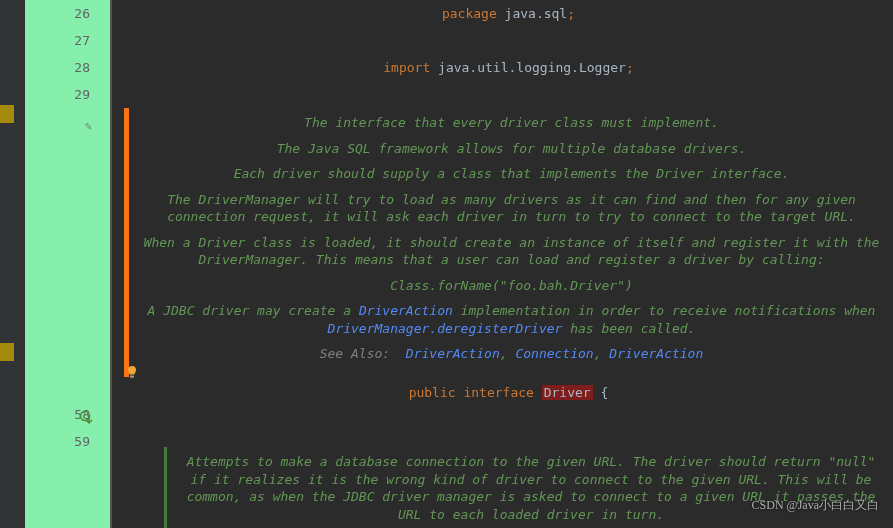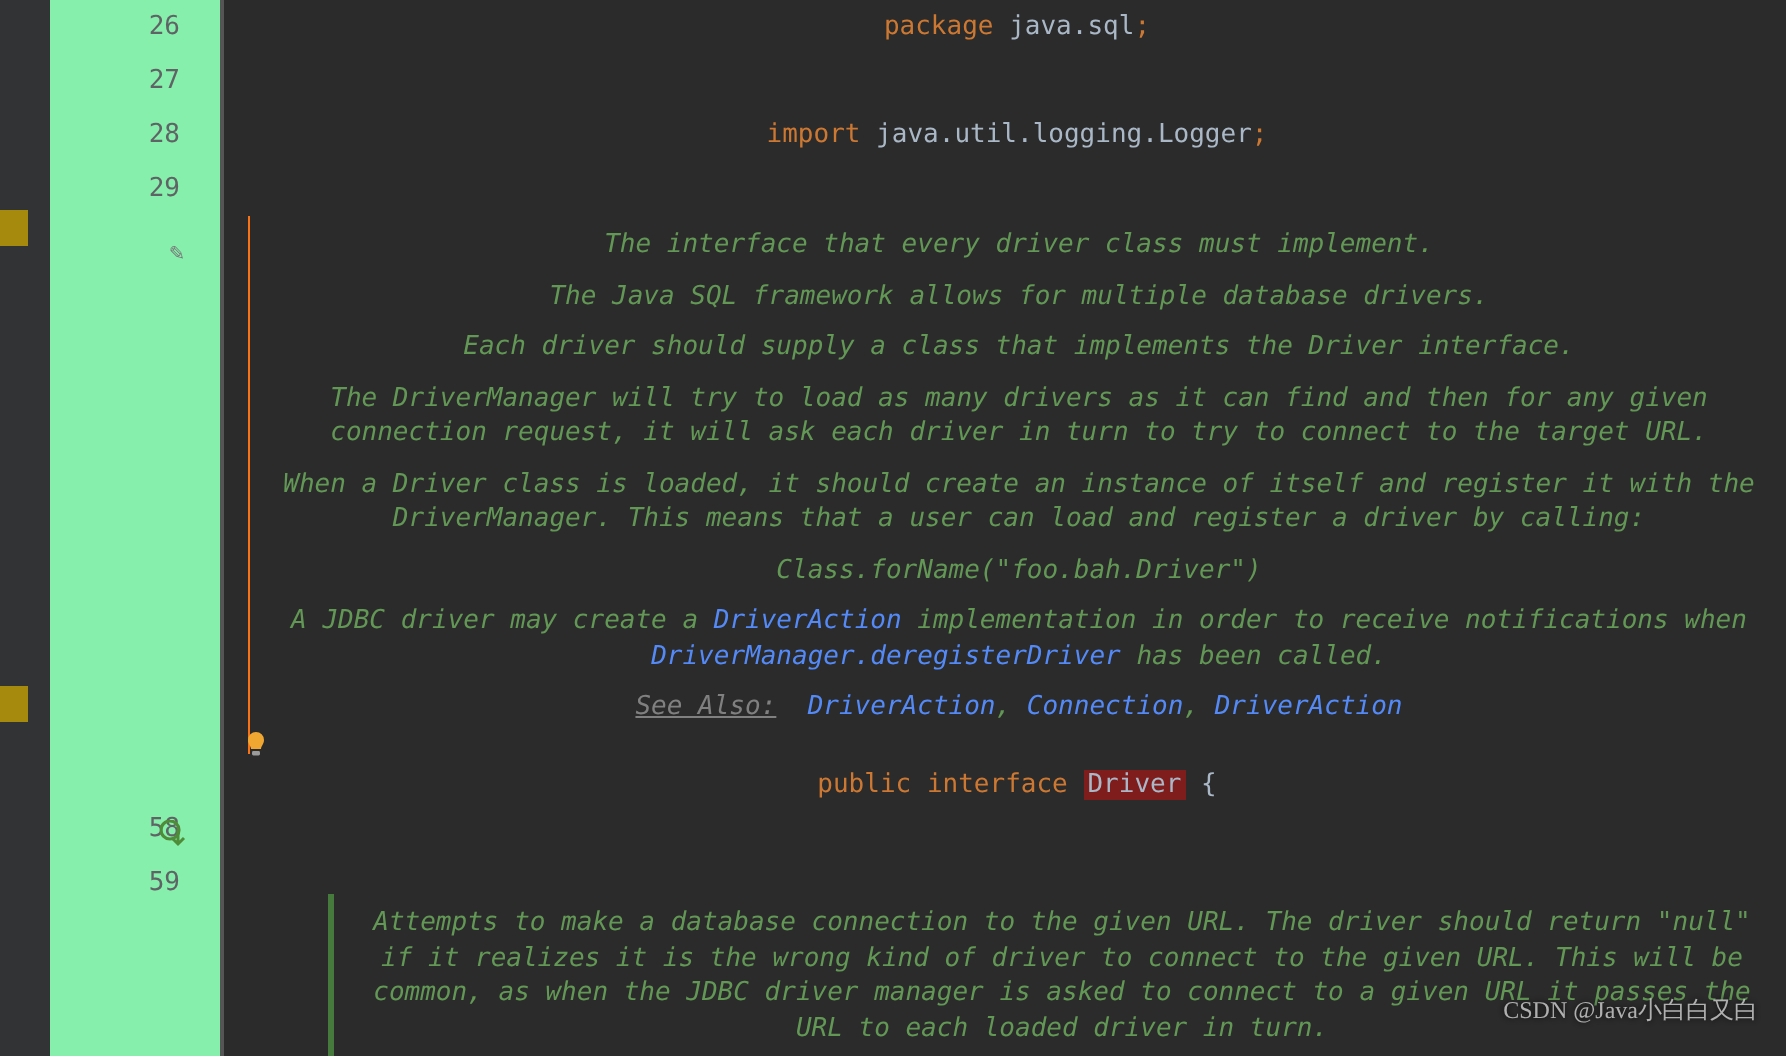--- a/index.html
+++ b/index.html
@@ -48,31 +48,31 @@
       bottom: 0;
       width: 2px;
       background: #555555;
     }
     .code-line { height: 27px; line-height: 27px; padding-left: 10px; white-space: pre; }
     .kw { color: #cc7832; }
     .fqcn { color: #a9b7c6; }
     .semi { color: #cc7832; }
     .doc-block {
       margin-left: 10px;
-      border-left: 1px solid #f97316;
+      border-left: 5px solid #f97316;
       padding: 6px 13px 6px 14px;
       color: #629755;
       font-style: italic;
       position: relative;
     }
     .doc-p { margin-bottom: 8px; line-height: 1.35; }
     .doc-p:last-child { margin-bottom: 0; }
     .doc-code { font-family: 'Menlo','Monaco','Consolas',monospace; font-style: italic; color: #629755; }
     .link { color: #548af7; }
-    .tag-label { color: #808080; font-style: italic; text-decoration: underline; }
+    .tag-label { color: #808080; font-style: italic; }
     .hl { background: #7f1d1d; color: #a9b7c6; padding: 0 2px; }
     .inner-doc {
       margin-left: 50px;
       margin-top: 14px;
       border-left: 3px solid #467a3c;
       padding: 6px 12px 6px 14px;
       color: #629755;
       font-style: italic;
       line-height: 1.35;
     }

